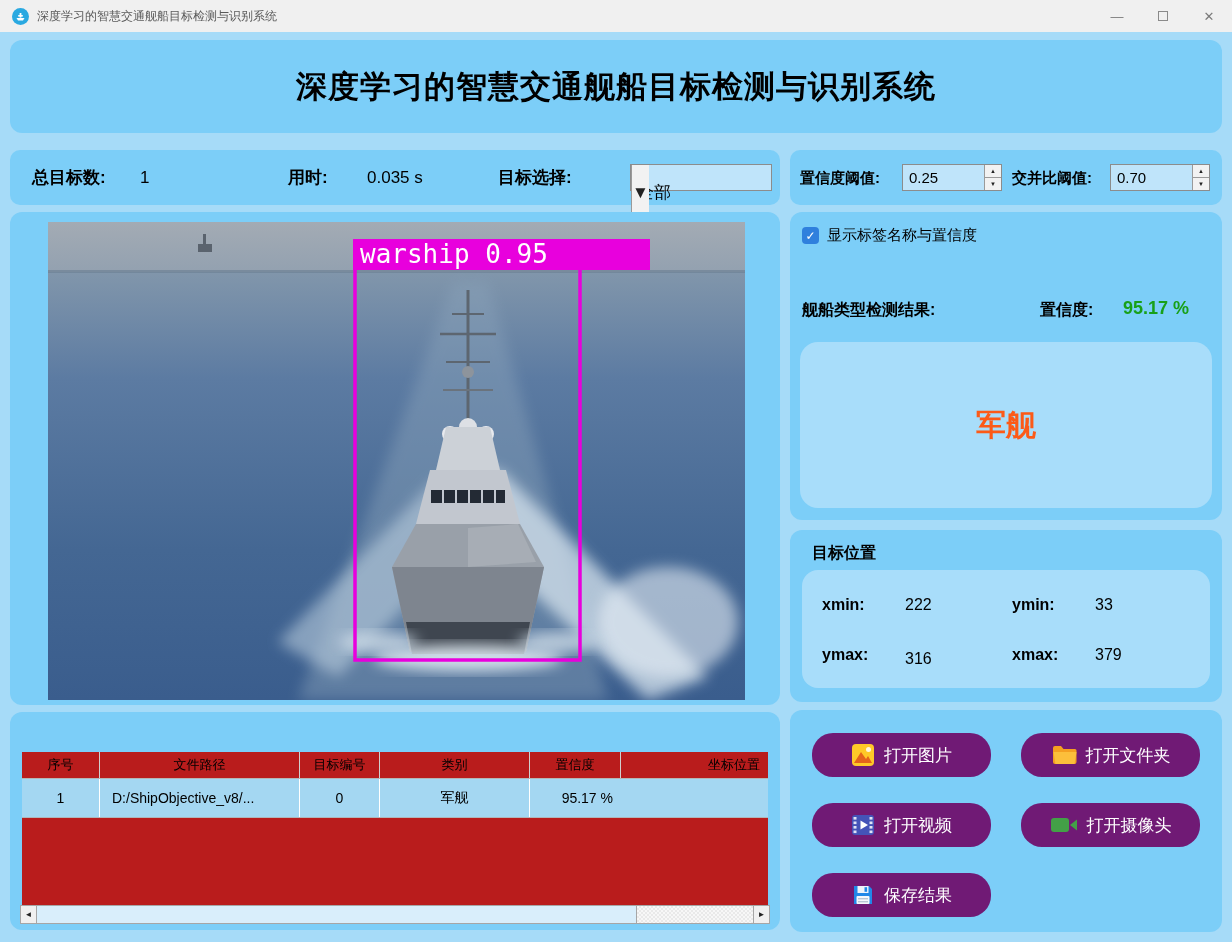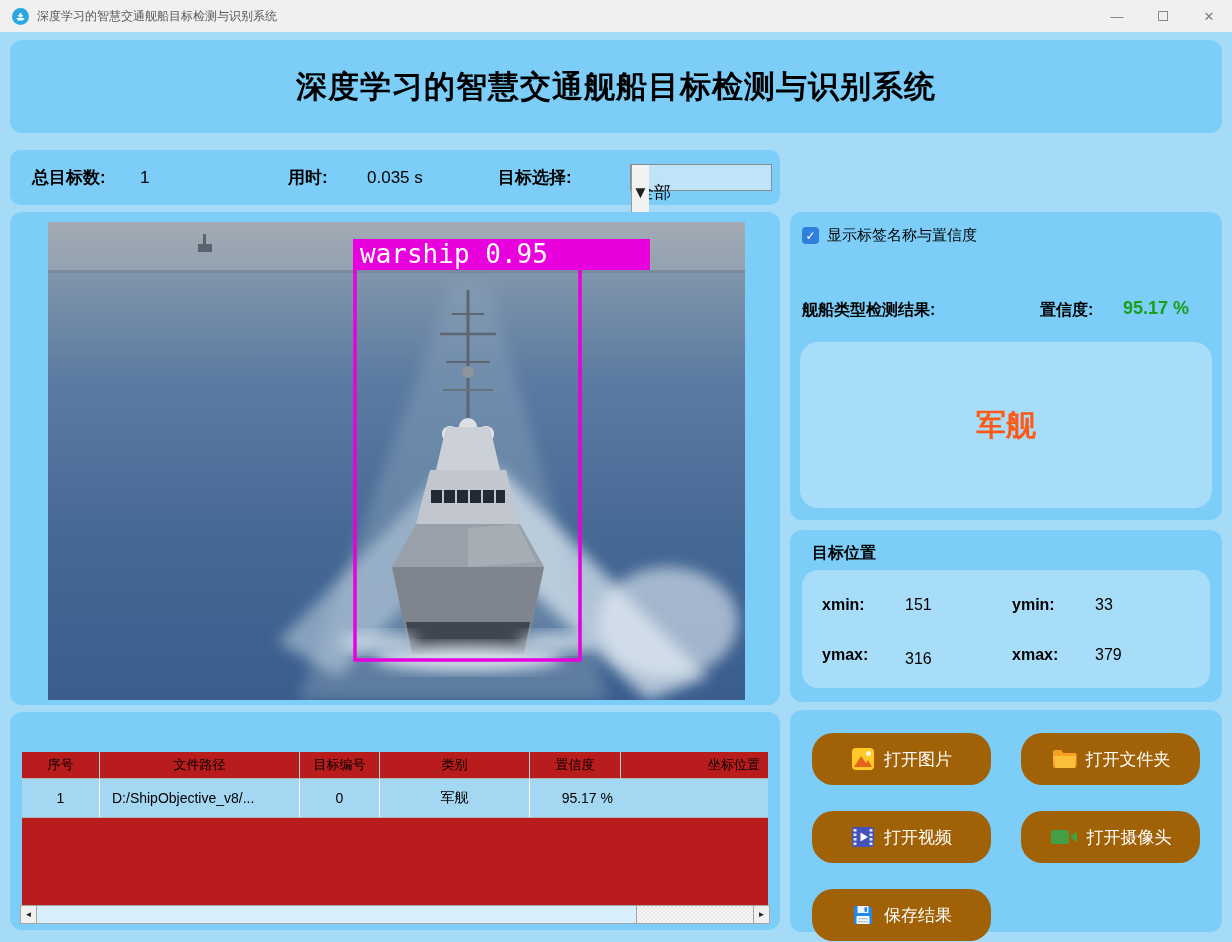--- a/index.html
+++ b/index.html
@@ -85,21 +85,21 @@
   .pos-inner { left:12px; top:40px; width:408px; height:118px; border-radius:16px; }
   .pos-inner span { position:absolute; font-size:16px; }
   .pl { font-weight:700; }
   .p-xmin-l { left:20px; top:26px; }  .p-xmin-v { left:103px; top:26px; }
   .p-ymin-l { left:210px; top:26px; } .p-ymin-v { left:293px; top:26px; }
   .p-ymax-l { left:20px; top:76px; }  .p-ymax-v { left:103px; top:80px; }
   .p-xmax-l { left:210px; top:76px; } .p-xmax-v { left:293px; top:76px; }
 
   
   .buttons-panel { left:790px; top:710px; width:432px; height:222px; padding:23px 22px 0 22px; display:grid; grid-template-columns:1fr 1fr; column-gap:30px; row-gap:26px; align-content:start; }
-  .act-btn { height:52px; border-radius:21px; background:#a16207; border:none; display:flex; align-items:center; justify-content:center; gap:9px; cursor:default; }
+  .act-btn { height:44px; border-radius:21px; background:#701a75; border:none; display:flex; align-items:center; justify-content:center; gap:9px; cursor:default; }
   .act-btn .lbl { color:#fff; font-size:17px; }
   .act-btn svg { display:block; flex:0 0 auto; }
 </style>
 </head>
 <body>
 
 <div class="app">
 
   <div class="titlebar">
     <div class="app-icon">
@@ -132,20 +132,38 @@
     <span class="st-v1">1</span>
     <span class="st-l2 blabel">用时:</span>
     <span class="st-v2">0.035 s</span>
     <span class="st-l3 blabel">目标选择:</span>
     <div class="combo">
       <span class="combo-value">全部</span>
       <span class="combo-btn">▼</span>
     </div>
   </div>
 
+  <div class="panel thresh-panel">
+    <span class="tl1 blabel tl">置信度阈值:</span>
+    <div class="spin spin1">
+      <span class="spin-value">0.25</span>
+      <span class="spin-btns">
+        <span class="spin-up">▲</span>
+        <span class="spin-down">▼</span>
+      </span>
+    </div>
+    <span class="tl2 blabel tl">交并比阈值:</span>
+    <div class="spin spin2">
+      <span class="spin-value">0.70</span>
+      <span class="spin-btns">
+        <span class="spin-up">▲</span>
+        <span class="spin-down">▼</span>
+      </span>
+    </div>
+  </div>
 
   <div class="panel viewer-panel">
     <div class="photo">
       <svg width="697" height="478" viewBox="0 0 697 478">
         <defs>
           <linearGradient id="sky" x1="0" y1="0" x2="0" y2="1">
             <stop offset="0" stop-color="#a3abb4"></stop>
               <stop offset="1" stop-color="#93a1b0"></stop>
           </linearGradient>
           <linearGradient id="sea" x1="0" y1="0" x2="0" y2="1">
@@ -250,21 +268,21 @@
     <span class="conf-value">95.17 %</span>
     <div class="inner-box result-box">
       <span class="class-value">军舰</span>
     </div>
   </div>
 
   <div class="panel position-panel">
     <span class="pos-title blabel">目标位置</span>
     <div class="inner-box pos-inner">
       <span class="pl p-xmin-l">xmin:</span>
-      <span class="p-xmin-v">151</span>
+      <span class="p-xmin-v">222</span>
       <span class="pl p-ymin-l">ymin:</span>
       <span class="p-ymin-v">33</span>
       <span class="pl p-ymax-l">ymax:</span>
       <span class="p-ymax-v">316</span>
       <span class="pl p-xmax-l">xmax:</span>
       <span class="p-xmax-v">379</span>
     </div>
   </div>
 
   <div class="panel buttons-panel">

